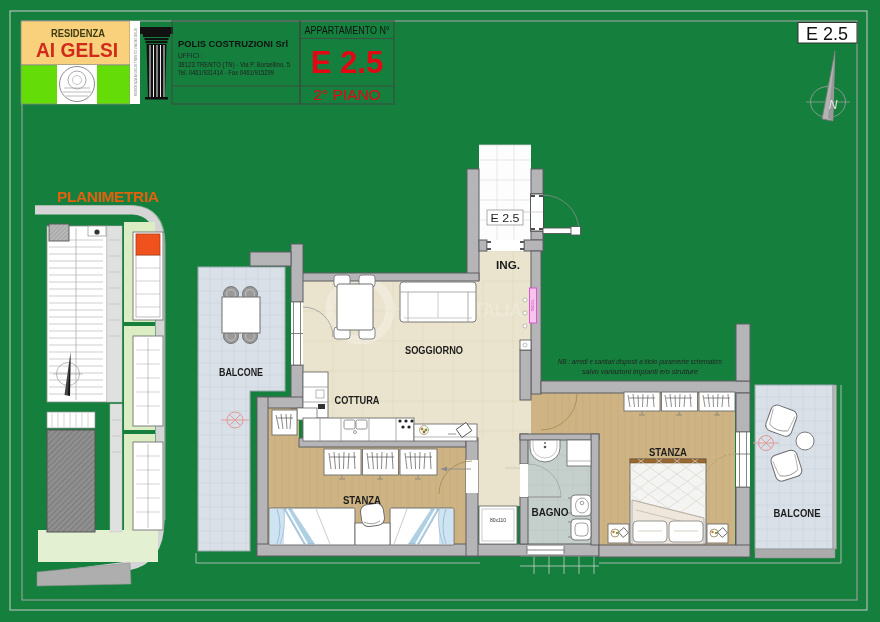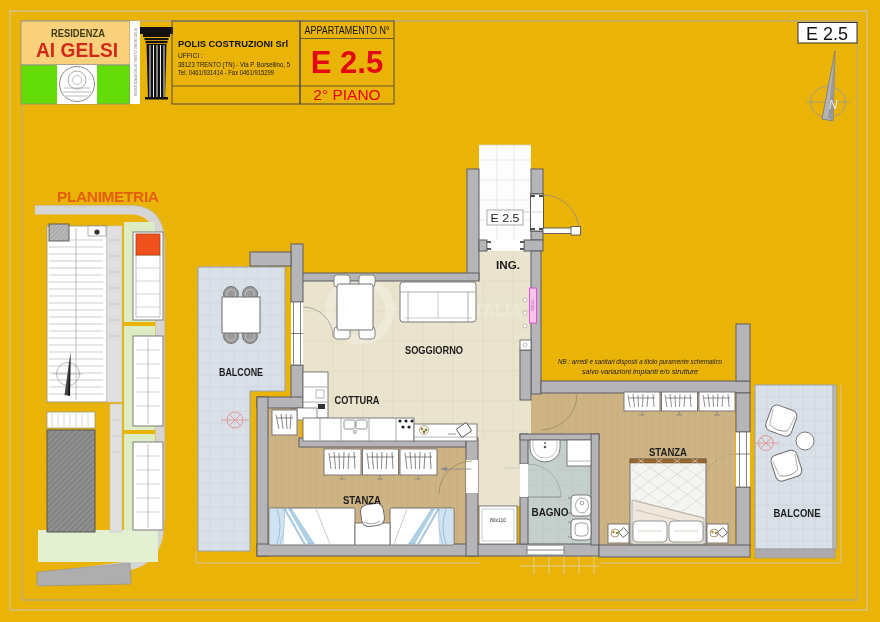--- a/index.html
+++ b/index.html
@@ -1,16 +1,16 @@
 <!DOCTYPE html>
 <html><head>
 <meta charset="utf-8">
 <style>
 html,body{margin:0;padding:0;background:#fff;}
-#page{position:relative;width:880px;height:622px;background:#eab308;overflow:hidden;
+#page{position:relative;width:880px;height:622px;background:#15803d;overflow:hidden;
 font-family:"Liberation Sans", sans-serif;}
 svg{position:absolute;left:0;top:0;}
 </style>
 </head>
 <body>
 <div id="page">
 <svg width="880" height="622" viewBox="0 0 880 622">
 <defs>
 <pattern id="hatchD" width="4" height="4" patternUnits="userSpaceOnUse" patternTransform="rotate(45)">
 <rect width="4" height="4" fill="#8f8f8f"></rect>

